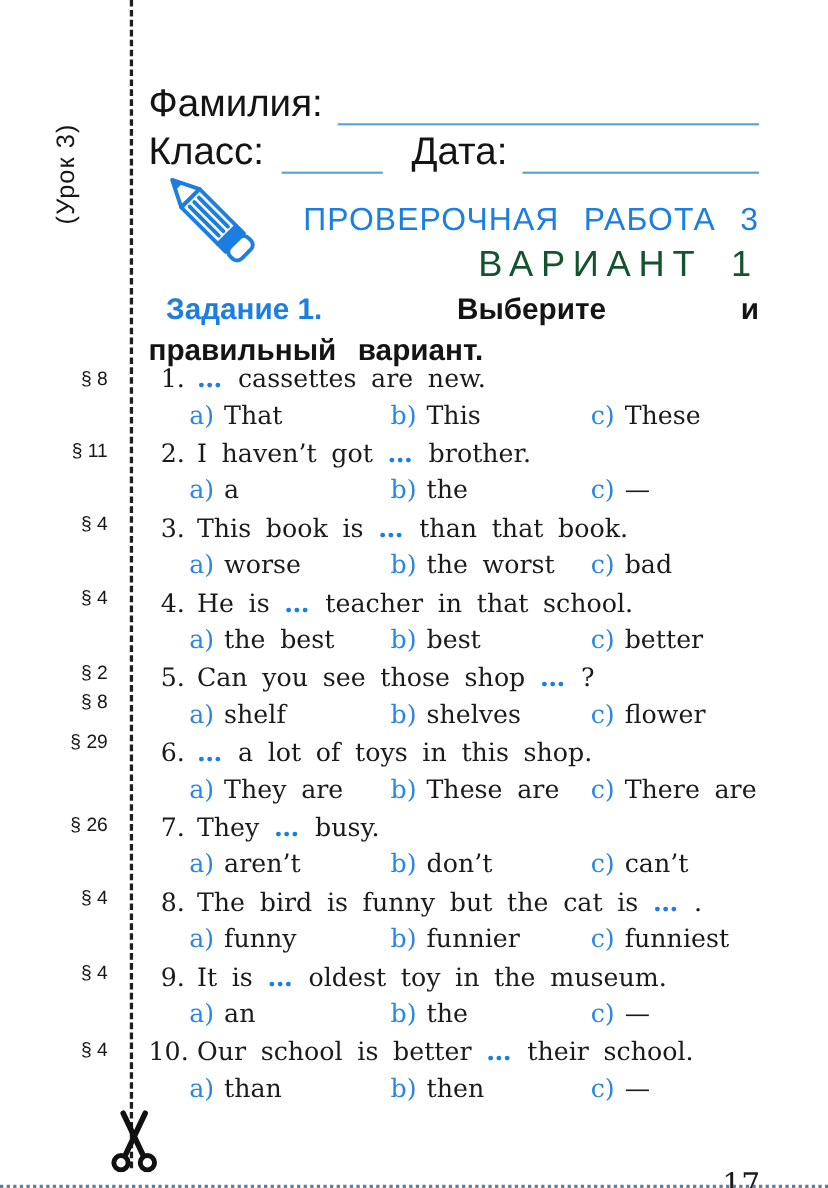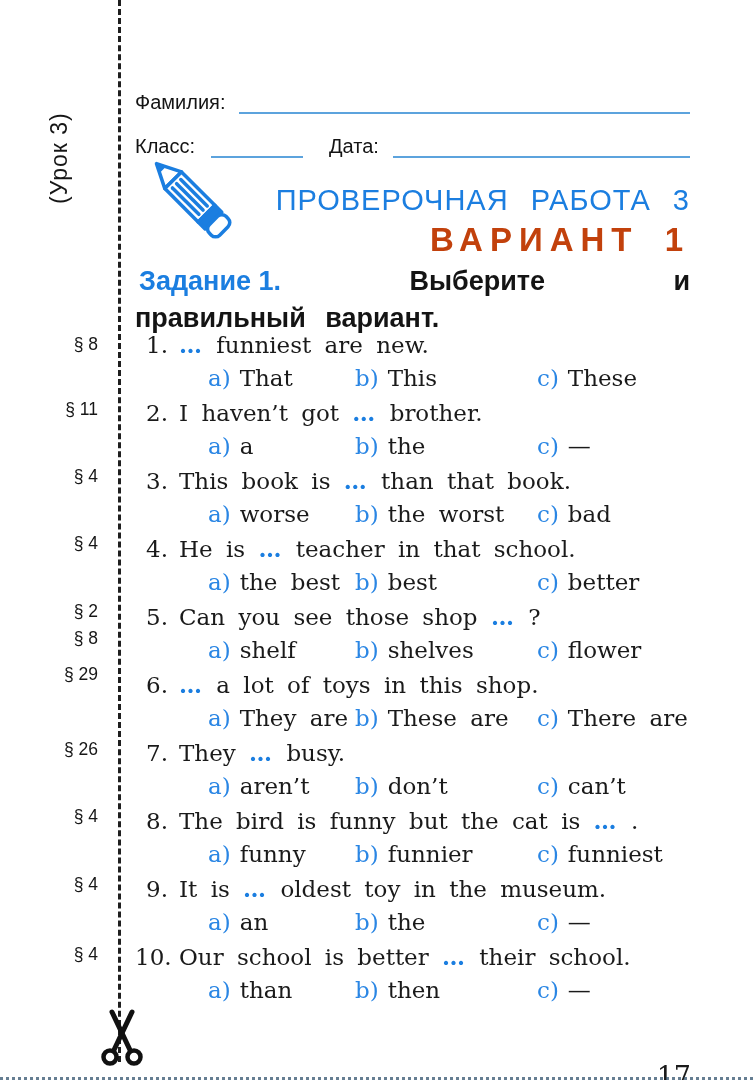--- a/index.html
+++ b/index.html
@@ -16,51 +16,51 @@
     writing-mode:vertical-rl; transform:rotate(180deg);
     font-family:"Liberation Sans", sans-serif; font-size:23px; color:#161616;
     letter-spacing:1px; }
   
   .refs { position:absolute; left:0; top:0; width:98px; height:100%; }
   .ref { position:absolute; right:0; font-family:"Liberation Sans", sans-serif;
     font-size:17.5px; color:#161616; }
   
   .content { position:absolute; left:135px; top:0; width:555px; height:100%; }
   .hrow { position:absolute; left:0; right:0; display:flex; align-items:flex-end; height:36px;
-    font-family:"Liberation Sans", sans-serif; font-size:20px; color:#141414; }
+    font-family:"Liberation Sans", sans-serif; font-size:35px; color:#141414; }
   .row1 { top:78px; }
   .row2 { top:122px;align-items:flex-end; }
   .hline { border-bottom:2px solid #5ca3dd; height:30px; }
   .flex1 { flex:1; margin-left:14px; }
   .wclass { width:92px; margin-left:16px; }
   .dlabel { margin-left:26px; }
   .pencil { position:absolute; left:0; top:150px; }
   .title-main { position:absolute; right:0; top:184px;
     font-family:"Liberation Sans", sans-serif; font-size:29px; color:#1b7ee0;
     letter-spacing:1px; word-spacing:13px; }
   .title-variant { position:absolute; right:0; top:221px;
-    font-family:"Liberation Sans", sans-serif; font-size:33px; font-weight:bold;
-    color:#c2410c; letter-spacing:7px; word-spacing:10px; }
-  .task1 { position:absolute; left:4px; right:0; top:266px; display:flex;
+    font-family:"Liberation Sans", sans-serif; font-size:33px; font-weight:normal;
+    color:#14532d; letter-spacing:7px; word-spacing:10px; }
+  .task1 { position:absolute; left:16px; right:0; top:266px; display:flex;
     justify-content:space-between; font-family:"Liberation Sans", sans-serif;
     font-size:27px; font-weight:bold; color:#141414; }
   .task-label { color:#1b7ee0; }
   .task2 { position:absolute; left:0; top:303px;
     font-family:"Liberation Sans", sans-serif; font-size:27px; font-weight:bold;
     color:#141414; word-spacing:12px; }
   .questions { position:absolute; left:0; right:0; top:331px; }
   .q { height:68px; }
   .qline { display:flex; align-items:baseline; height:34px; font-size:23px;
     word-spacing:6px; white-space:nowrap; }
   .qnum { display:inline-block; width:33px; min-width:33px; text-align:right;
     margin-right:11px; word-spacing:0; }
   .gap { color:#1b7ee0; font-weight:bold; letter-spacing:1px; }
   .opts { position:relative; height:34px; font-size:23px; white-space:nowrap; }
   .opt { position:absolute; top:0; word-spacing:6px; }
-  .opt-a { left:37px;margin-left:36px; } .opt-b { left:220px; } .opt-c { left:402px; }
+  .opt-a { left:37px; } .opt-b { left:220px; } .opt-c { left:402px; }
   .olet { color:#2a86e4; margin-right:9px; }
   
   .scissors { position:absolute; left:99px; top:1008px; }
   .pagenum { position:absolute; right:62px; top:1014px; font-size:27px; color:#1a1a1a;margin-top:47px; }
   .bottom-dots { position:absolute; left:0; right:0; bottom:0; height:0;
     border-bottom:3px dotted #33536e; opacity:.75; }
 </style>
 </head>
 <body>
 
@@ -119,21 +119,21 @@
       <span>Выберите</span>
       <span>и</span>
     </div>
     <div class="task2">правильный вариант.</div>
 
     <div class="questions">
 
       <div class="q">
         <div class="qline">
           <span class="qnum">1.</span>
-          <span><span></span><span class="gap">…</span><span> funniest are new.</span></span>
+          <span><span></span><span class="gap">…</span><span> cassettes are new.</span></span>
         </div>
         <div class="opts">
           <span class="opt opt-a"><span class="olet">a)</span><span>That</span></span>
           <span class="opt opt-b"><span class="olet">b)</span><span>This</span></span>
           <span class="opt opt-c"><span class="olet">c)</span><span>These</span></span>
         </div>
       </div>
 
       <div class="q">
         <div class="qline">

